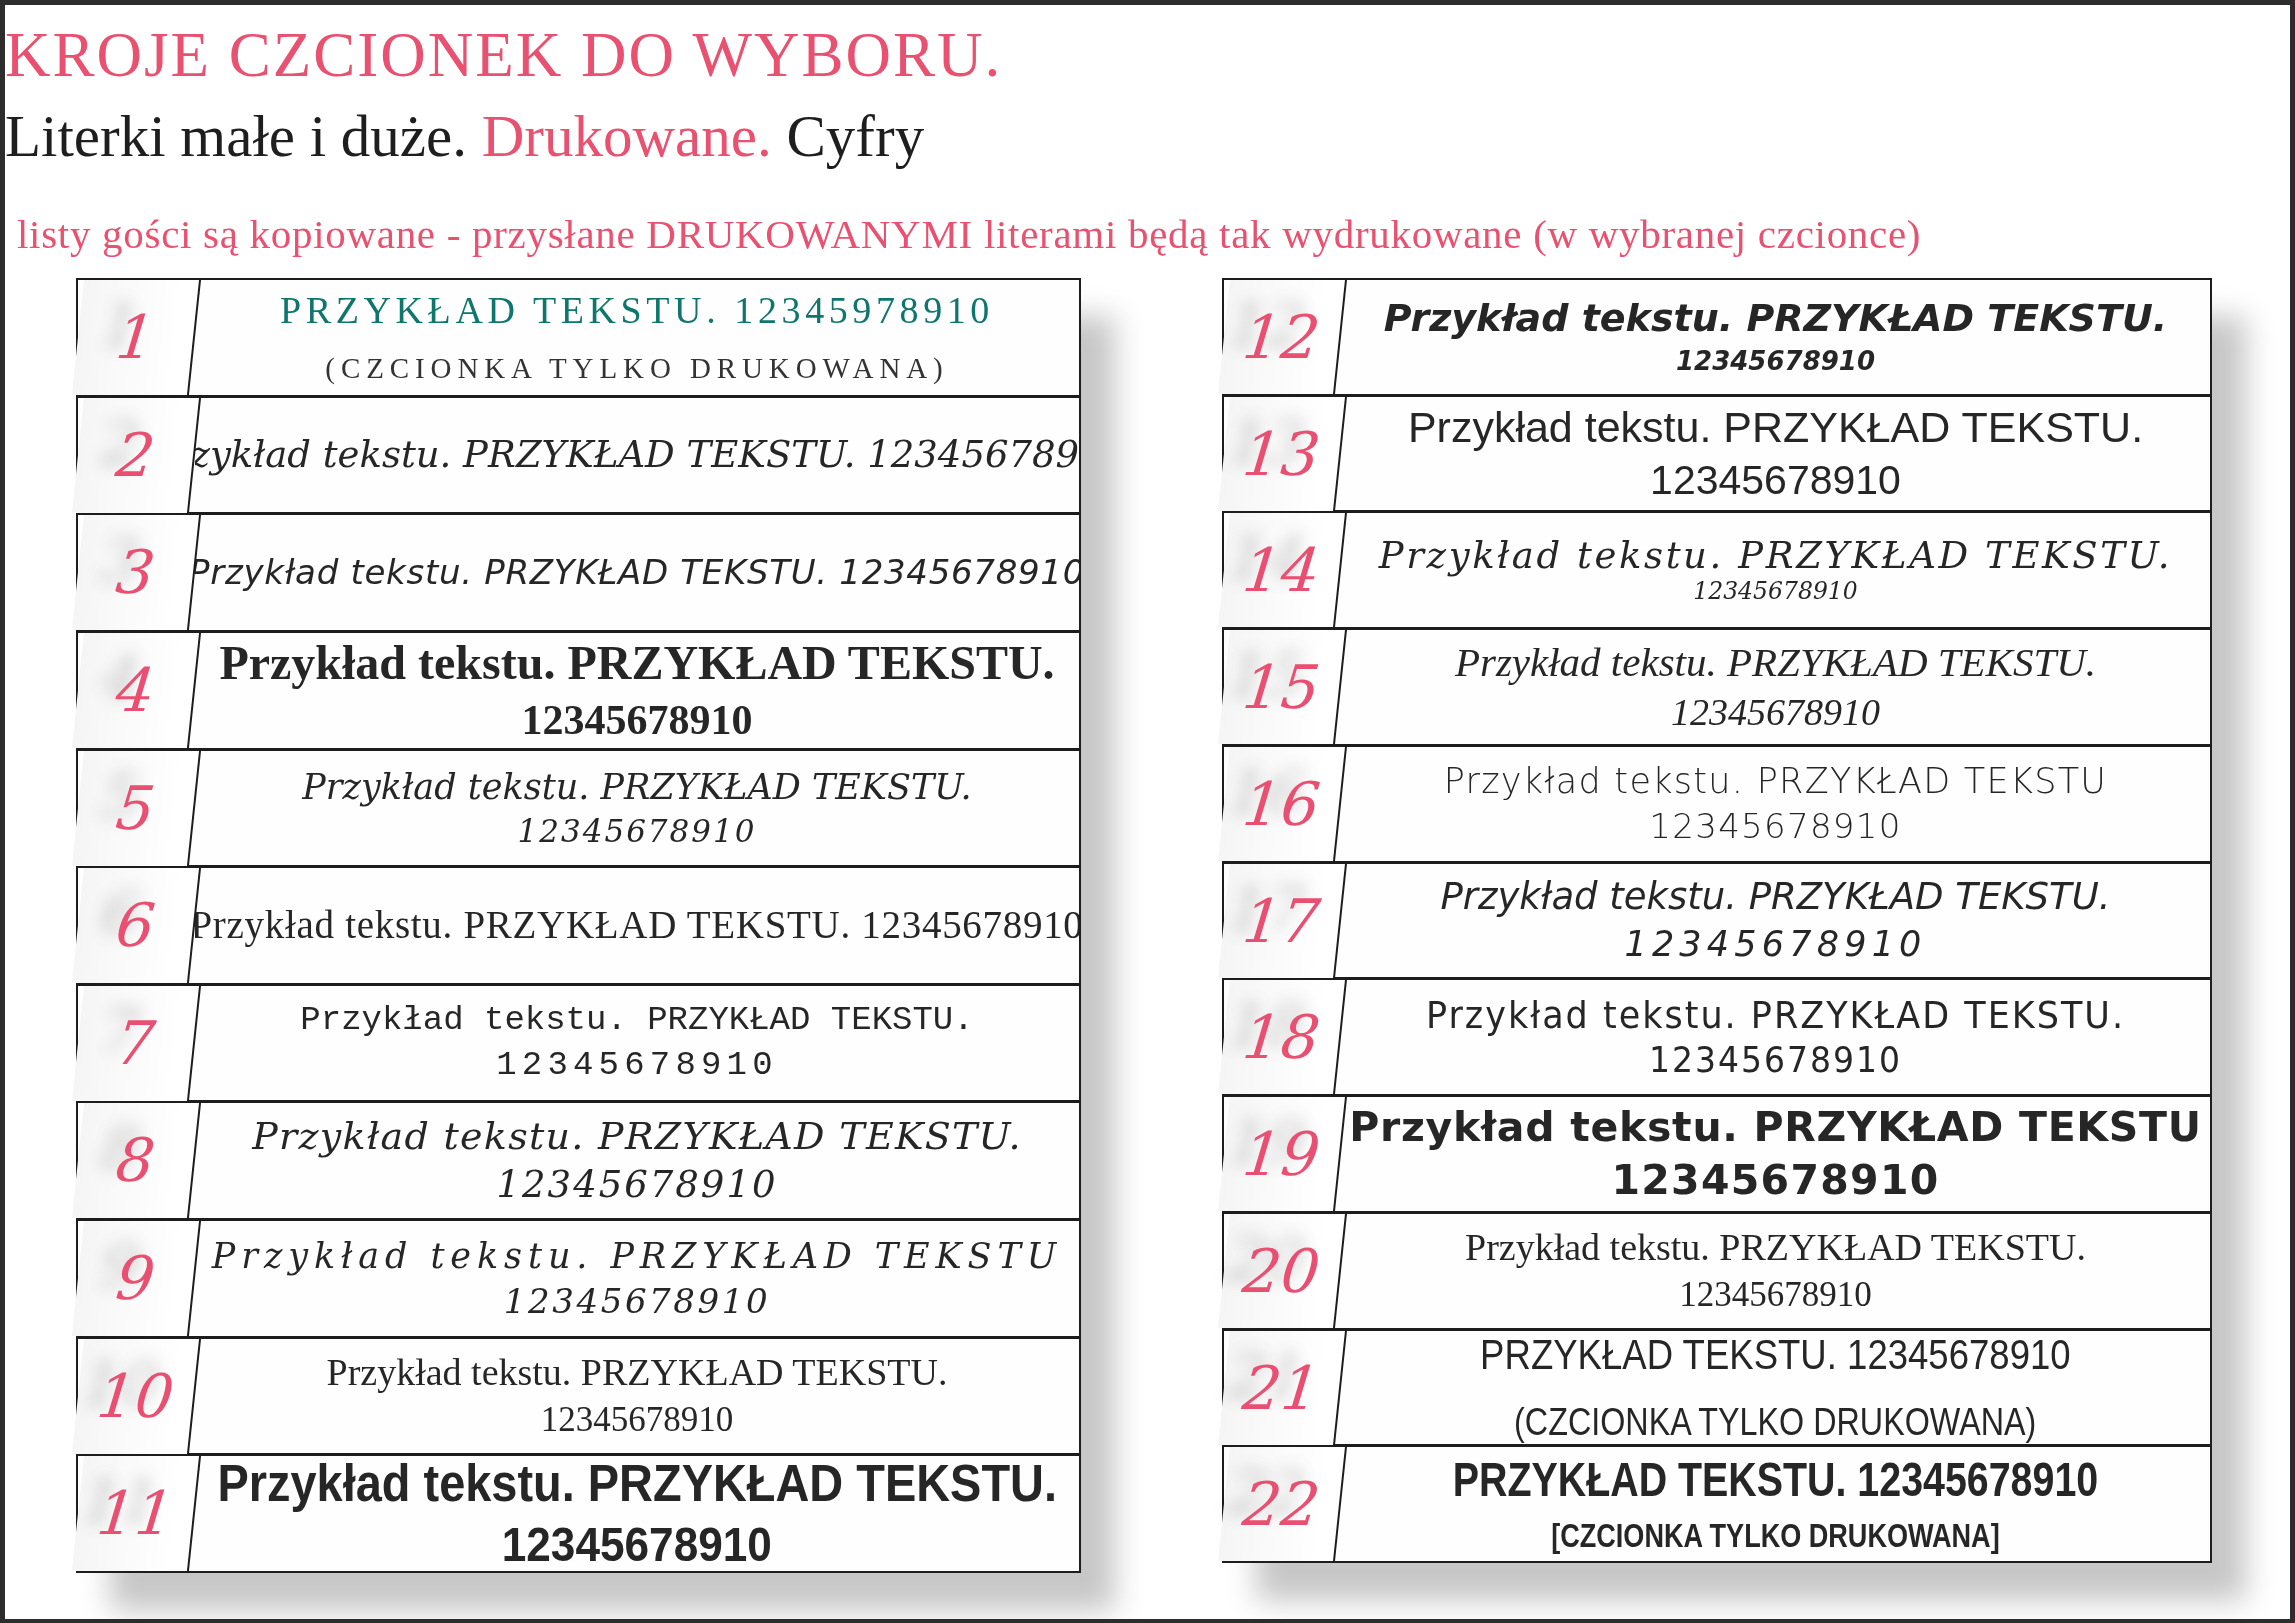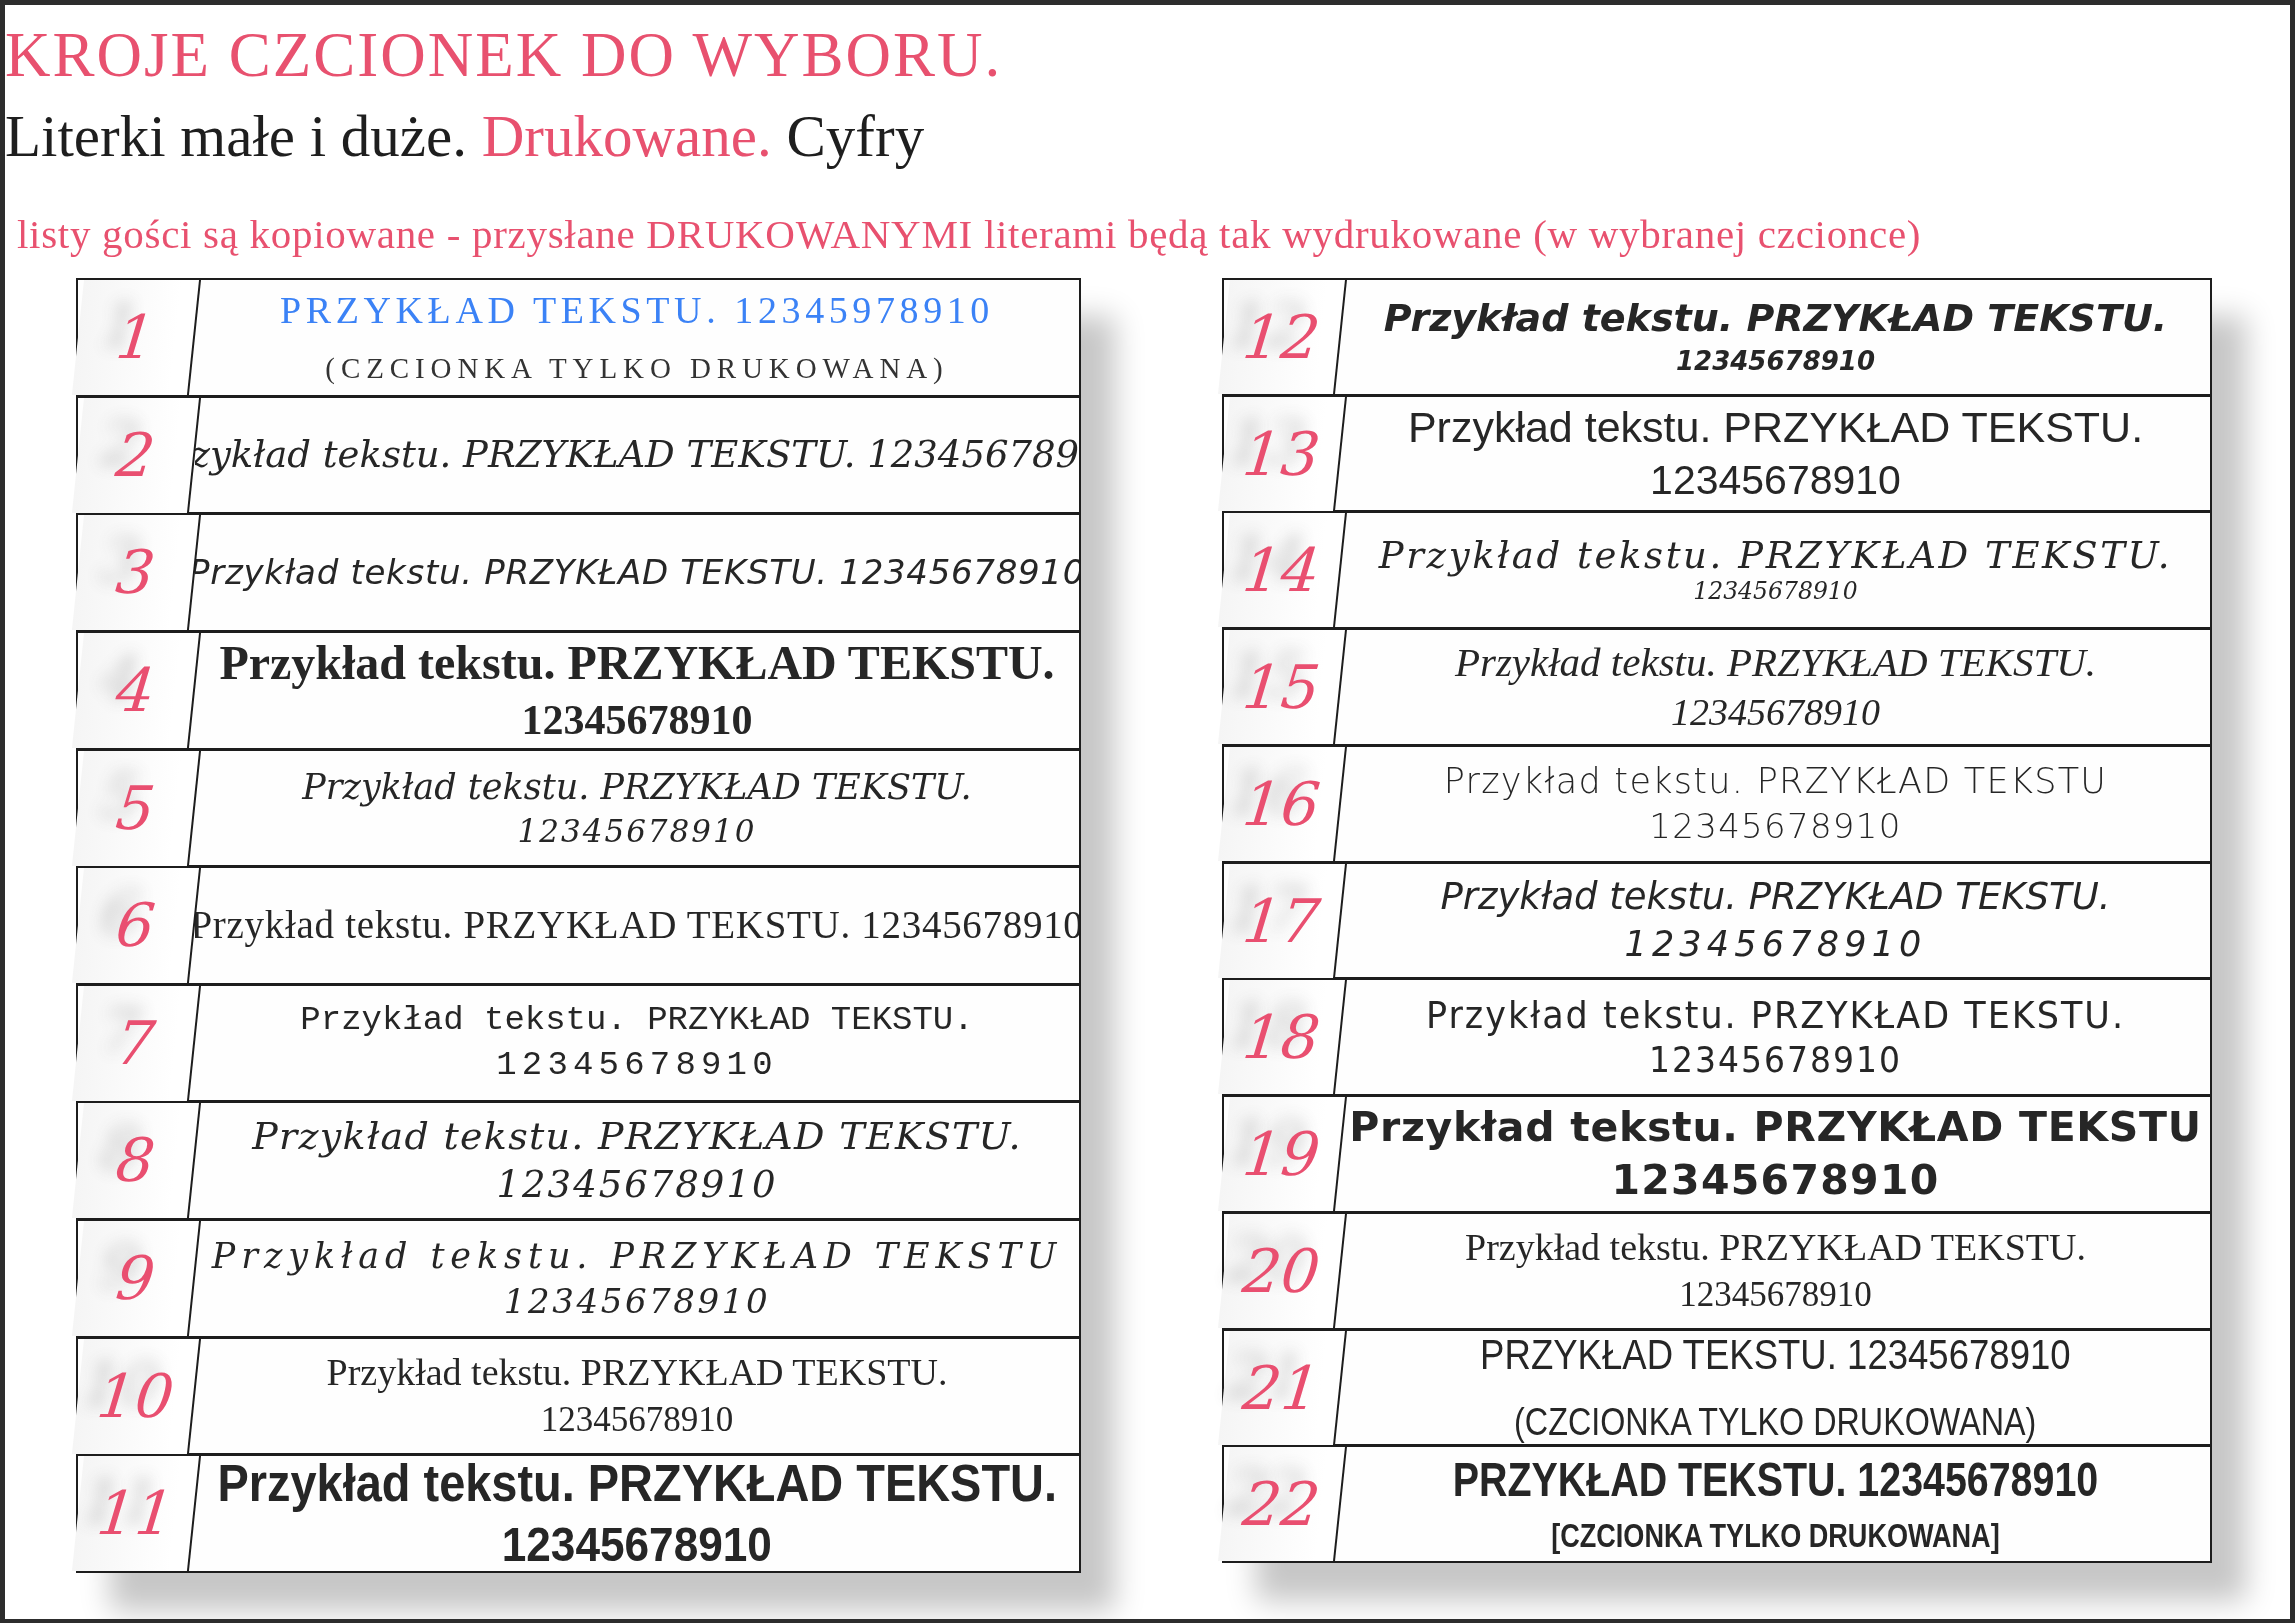--- a/index.html
+++ b/index.html
@@ -53,21 +53,21 @@
     background:linear-gradient(to right,#f5f5f5,#ffffff 85%);
   }
   .sample-cell{
     flex:1;display:flex;flex-direction:column;
     align-items:center;justify-content:center;
     row-gap:9.2px;color:#262626;padding:0 10.5px;overflow:hidden;
   }
   .line{white-space:nowrap;line-height:1.05;}
   
   .f1 .sample-cell{row-gap:22px;}
-  .f1 .line1{font-family:"Liberation Serif",serif;font-size:38px;letter-spacing:4.6px;color:#3b82f6;}
+  .f1 .line1{font-family:"Liberation Serif",serif;font-size:38px;letter-spacing:4.6px;color:#0f766e;}
   .f1 .line2{font-family:"Liberation Serif",serif;font-size:29px;letter-spacing:5.9px;color:#333;}
   .f2 .line1{font-family:"DejaVu Serif",serif;font-style:italic;font-size:37px;}
   .f3 .line1{font-family:"DejaVu Sans",sans-serif;font-style:italic;font-size:34px;letter-spacing:0.7px;}
   .f4 .line1{font-family:"Liberation Serif",serif;font-weight:bold;font-size:48px;}
   .f4 .line2{font-family:"Liberation Serif",serif;font-weight:bold;font-size:42px;}
   .f5 .line1{font-family:"DejaVu Serif",serif;font-style:italic;font-size:35px;}
   .f5 .line2{font-family:"DejaVu Serif",serif;font-style:italic;font-size:31px;letter-spacing:2px;}
   .f6 .line1{font-family:"Liberation Serif",serif;font-size:39px;letter-spacing:0.7px;}
   .f7 .line1{font-family:"Liberation Mono",monospace;font-size:34px;}
   .f7 .line2{font-family:"Liberation Mono",monospace;font-size:34px;letter-spacing:5.2px;}

